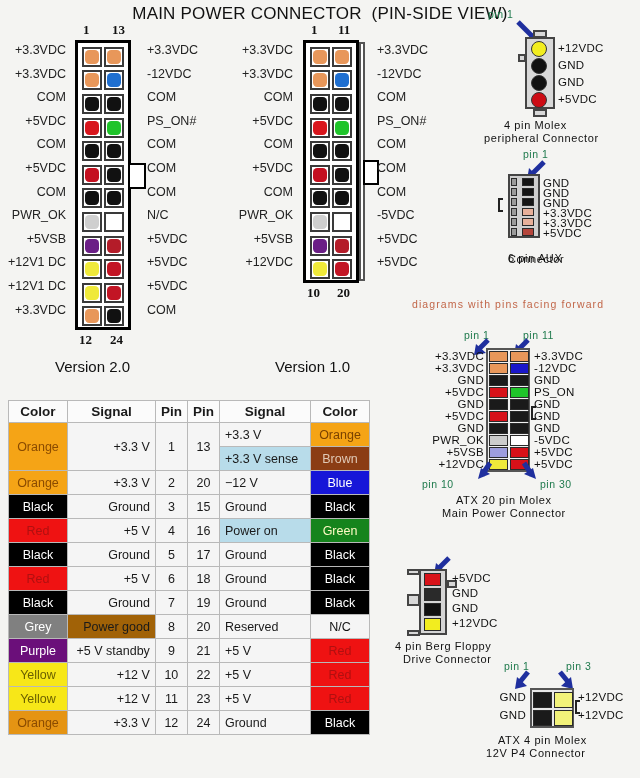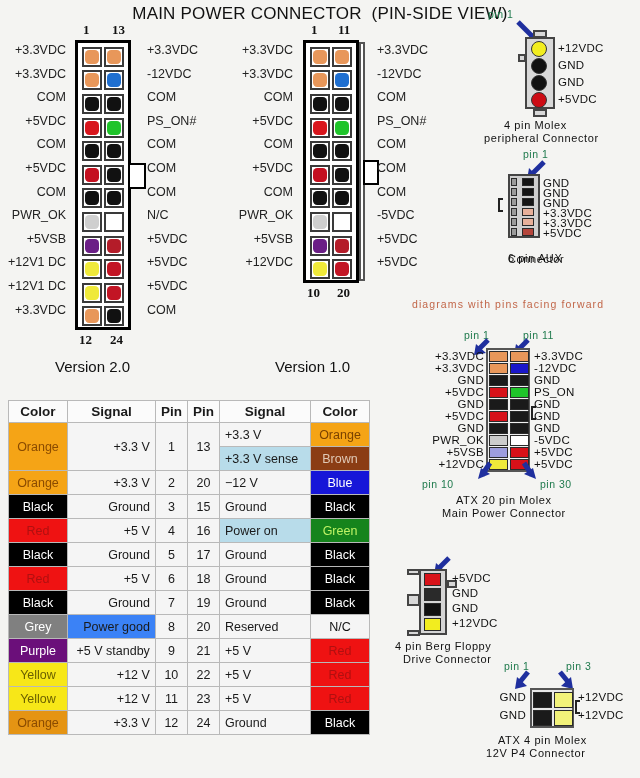--- a/index.html
+++ b/index.html
@@ -427,21 +427,21 @@
         <td class="c-pin" rowspan="1">15</td>
         <td class="c-sig-r" rowspan="1" style="background: rgb(245, 245, 245);">Ground</td>
         <td class="c-color" rowspan="1" style="background: rgb(0, 0, 0); color: rgb(255, 255, 255);">Black</td>
       </tr>
       <tr>
         <td class="c-color" rowspan="1" style="background: rgb(239, 18, 18); color: rgb(176, 16, 16);">Red</td>
         <td class="c-sig-l" rowspan="1">+5 V</td>
         <td class="c-pin" rowspan="1">4</td>
         <td class="c-pin" rowspan="1">16</td>
         <td class="c-sig-r" rowspan="1" style="background: rgb(184, 220, 234);">Power on</td>
-        <td class="c-color" rowspan="1" style="background: rgb(21, 132, 28); color: #bef264;">Green</td>
+        <td class="c-color" rowspan="1" style="background: rgb(21, 132, 28); color: #fef9c3;">Green</td>
       </tr>
       <tr>
         <td class="c-color" rowspan="1" style="background: rgb(0, 0, 0); color: rgb(255, 255, 255);">Black</td>
         <td class="c-sig-l" rowspan="1">Ground</td>
         <td class="c-pin" rowspan="1">5</td>
         <td class="c-pin" rowspan="1">17</td>
         <td class="c-sig-r" rowspan="1" style="background: rgb(245, 245, 245);">Ground</td>
         <td class="c-color" rowspan="1" style="background: rgb(0, 0, 0); color: rgb(255, 255, 255);">Black</td>
       </tr>
       <tr>
@@ -455,21 +455,21 @@
       <tr>
         <td class="c-color" rowspan="1" style="background: rgb(0, 0, 0); color: rgb(255, 255, 255);">Black</td>
         <td class="c-sig-l" rowspan="1">Ground</td>
         <td class="c-pin" rowspan="1">7</td>
         <td class="c-pin" rowspan="1">19</td>
         <td class="c-sig-r" rowspan="1" style="background: rgb(245, 245, 245);">Ground</td>
         <td class="c-color" rowspan="1" style="background: rgb(0, 0, 0); color: rgb(255, 255, 255);">Black</td>
       </tr>
       <tr>
         <td class="c-color" rowspan="1" style="background: rgb(128, 128, 128); color: rgb(255, 255, 255);">Grey</td>
-        <td class="c-sig-l" rowspan="1" style="background: #3b82f6;">Power good</td>
+        <td class="c-sig-l" rowspan="1" style="background: #a16207;">Power good</td>
         <td class="c-pin" rowspan="1">8</td>
         <td class="c-pin" rowspan="1">20</td>
         <td class="c-sig-r" rowspan="1" style="background: rgb(245, 245, 245);">Reserved</td>
         <td class="c-color" rowspan="1" style="background: rgb(245, 245, 245); color: rgb(17, 17, 17);">N/C</td>
       </tr>
       <tr>
         <td class="c-color" rowspan="1" style="background: rgb(107, 15, 122); color: rgb(255, 255, 255);">Purple</td>
         <td class="c-sig-l" rowspan="1">+5 V standby</td>
         <td class="c-pin" rowspan="1">9</td>
         <td class="c-pin" rowspan="1">21</td>

